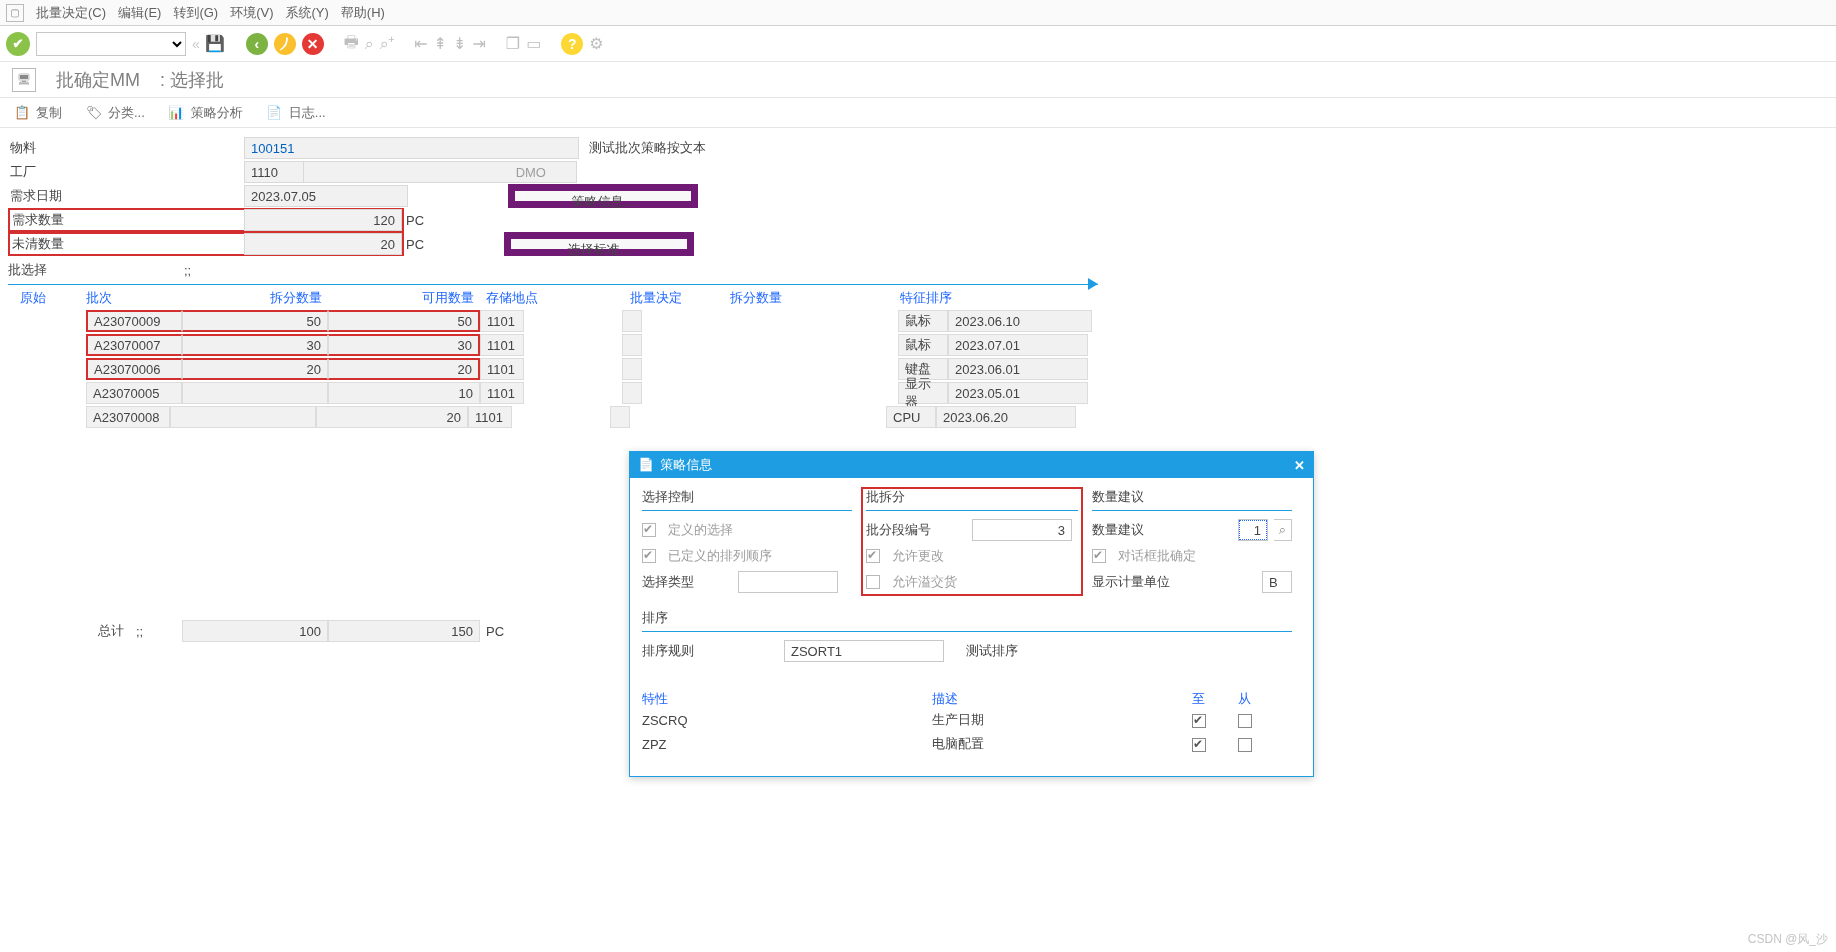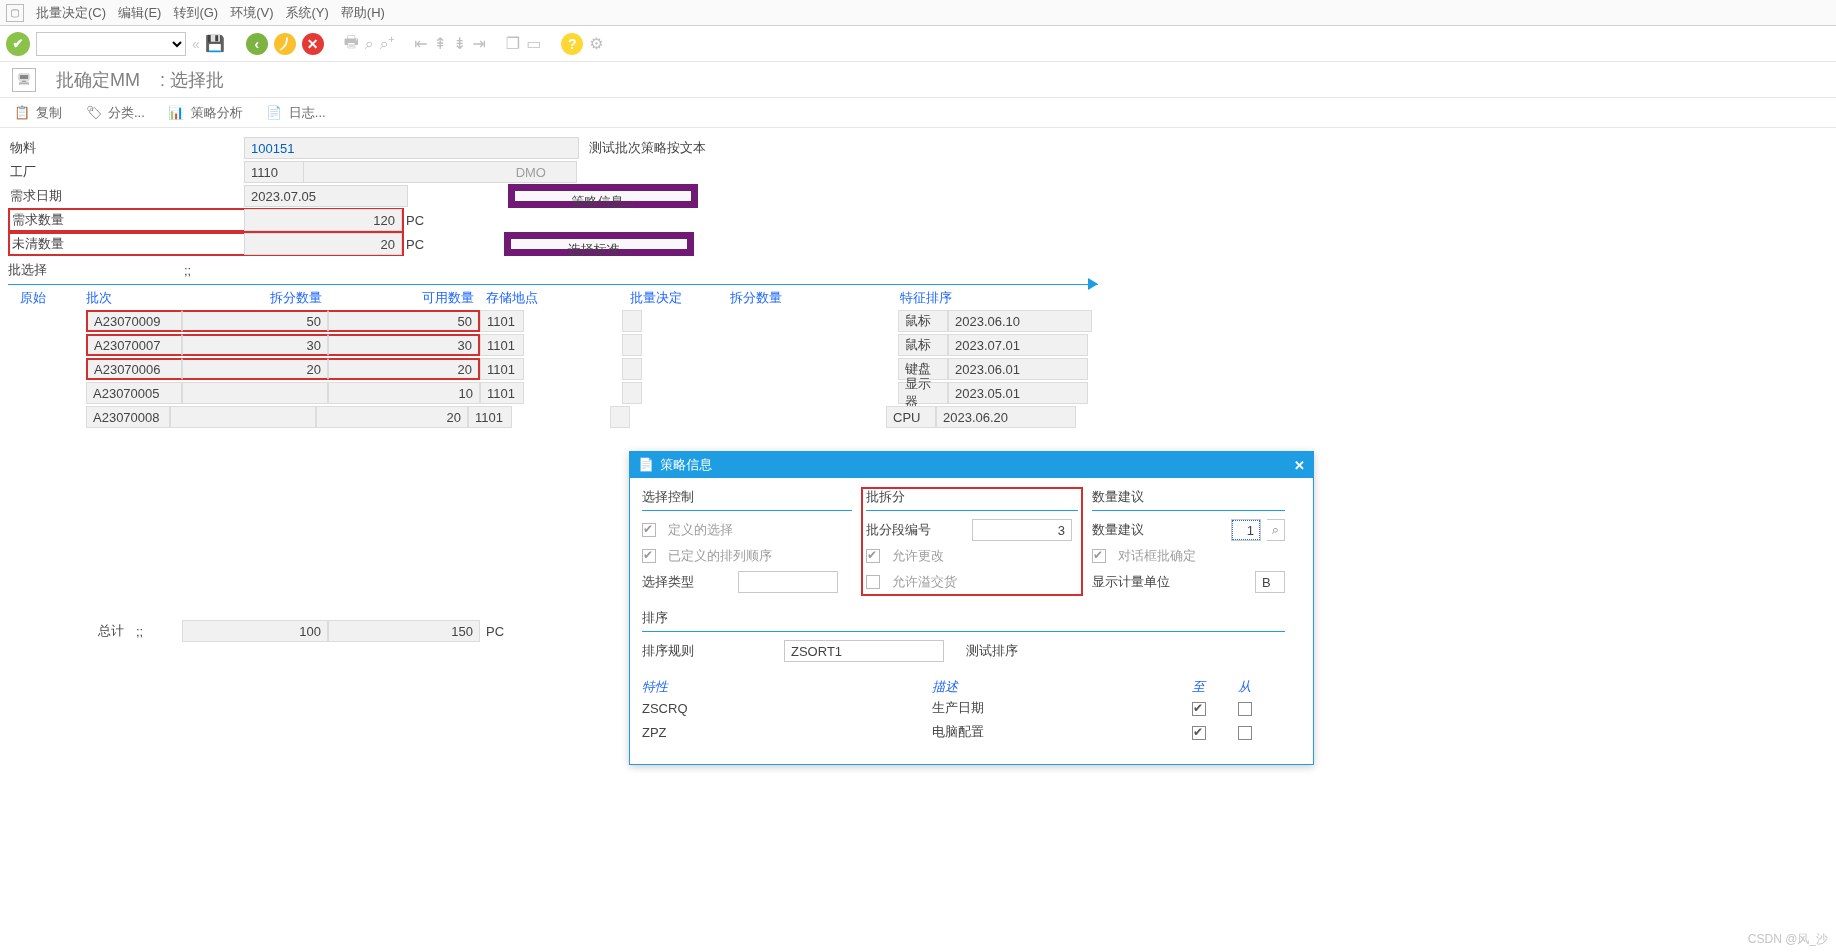--- a/index.html
+++ b/index.html
@@ -35,37 +35,37 @@
 .sect-hr::after{content:"";position:absolute;right:0;top:-6px;width:0;height:0;border-style:solid;border-width:6px 0 6px 10px;border-color:transparent transparent transparent #1e9de3;}
 .gridhdr{display:flex;padding:2px 0;}
 .gh{color:#1e66ff;font-size:13px;}
 .gridrow{display:flex;align-items:center;height:24px;}
 .cell{height:22px;border:1px solid #dcdcdc;background:#f1f1f1;padding:0 6px;display:flex;align-items:center;}
 .cell.rt{justify-content:flex-end;} .cell.lt{justify-content:flex-start;}
 .totalsrow{display:flex;align-items:center;height:24px;margin-top:4px;}
 .dialog{position:absolute;left:629px;top:451px;width:685px;background:#fff;border:1px solid #1e9de3;box-shadow:0 2px 8px rgba(0,0,0,.2);}
 .dlg-title{height:26px;background:#1e9de3;color:#fff;display:flex;align-items:center;padding:8px 8px;justify-content:space-between;font-size:13px;}
 .dlg-title .dicon{margin-right:6px;}
-.dlg-body{padding:10px 28px 20px 12px;}
+.dlg-body{padding:10px 21px 20px 12px;}
 .sects{display:flex;gap:10px;}
 .sect{flex:1;}
 .sct-title{color:#1e66ff;margin-bottom:4px;}
 .sct-title.black{color:#444;}
 .sct-under{border-bottom:1px solid #1e9de3;margin-bottom:6px;}
 .chk{display:inline-block;width:14px;height:14px;border:1px solid #888;position:relative;margin-right:6px;vertical-align:middle;}
 .chk.on::after{content:"✔";position:absolute;left:0;top:-2px;font-size:12px;color:#555;}
 .chkgrey{opacity:.6;}
 .srow{display:flex;align-items:center;height:26px;gap:6px;}
 .srow .slbl{flex:0 0 90px;}
 .srow .slbl2{flex:0 0 100px;}
 .sin{height:22px;border:1px solid #c8c8c8;background:#fff;padding:0 6px;display:flex;align-items:center;}
 .sin.rt{justify-content:flex-end;}
 .grey{color:#9e9e9e;}
 .red-outline{outline:2px solid #d32f2f;outline-offset:-1px;}
-.sort-hdr{display:flex;margin-top:0;font-style:italic;}
+.sort-hdr{display:flex;margin-top:12px;}
 .sort-hdr .sh{color:#1e66ff;}
 .sort-row{display:flex;height:24px;align-items:center;}
 .focus-cell{outline:1px dotted #1e66ff; outline-offset:-2px;}
 .watermark{position:absolute;right:8px;bottom:4px;color:#c4c4c4;font-size:12px;}
 </style>
 </head>
 <body>
 
 <div class="menubar">
   <span class="wicon">▢</span>

